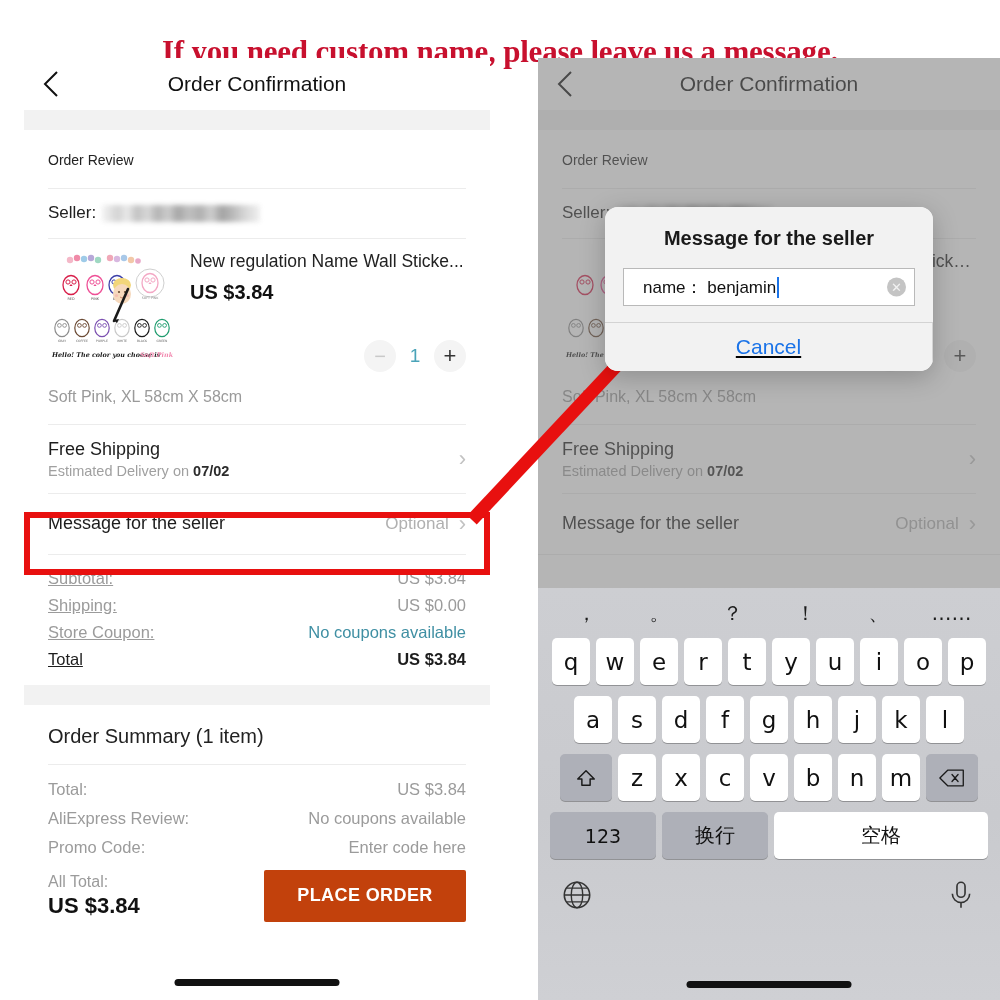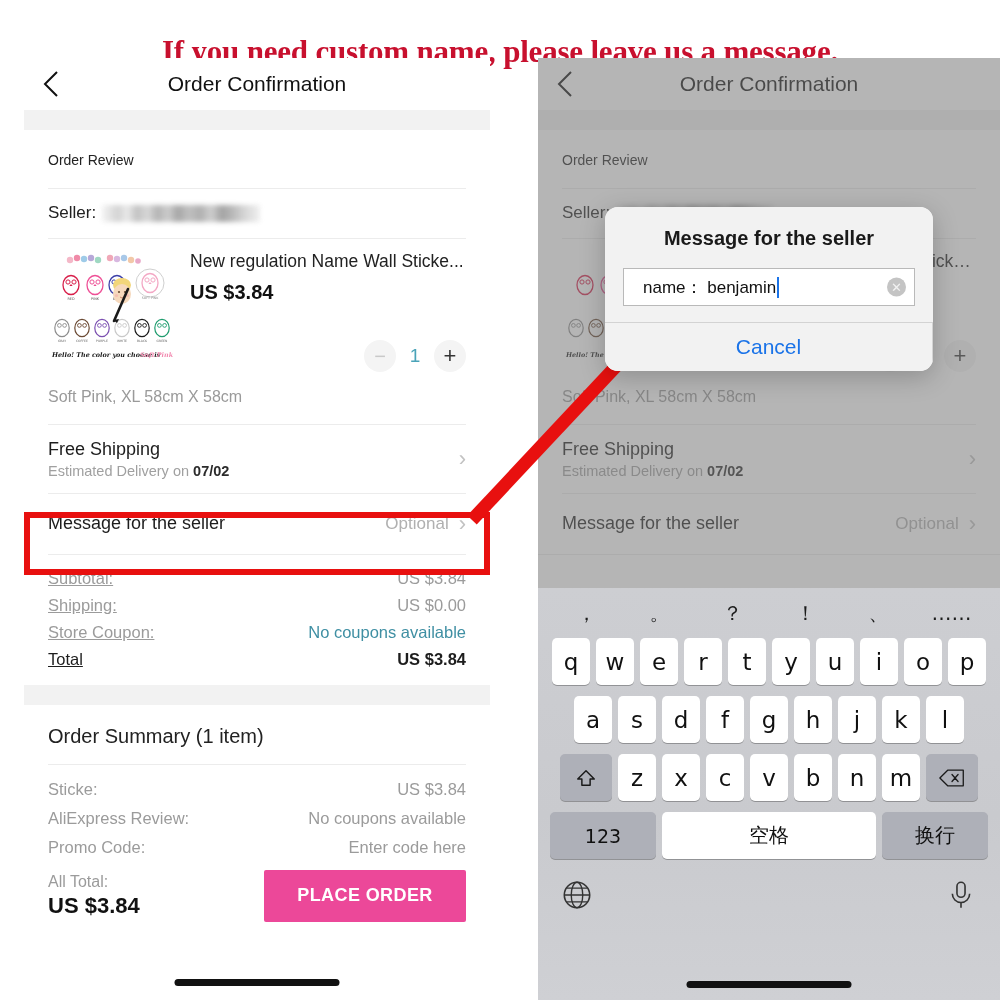--- a/index.html
+++ b/index.html
@@ -178,21 +178,21 @@
 
   .footer-bar {
     position: relative;
     display: flex; align-items: center; justify-content: space-between;
     padding: 8px 24px 0 24px;
   }
   .alltot .at-k { font-size: 16px; color: #9b9b9b; }
   .alltot .at-v { font-size: 22px; font-weight: bold; color: #111; margin-top: 2px; }
   .place-btn {
     width: 202px; height: 52px;
-    background: #ec4899;
+    background: #c2410c;
     color: #ffffff;
     border: 0;
     border-radius: 2px;
     font-size: 18px;
     font-weight: bold;
     letter-spacing: .4px;
     font-family: inherit;
   }
   .home-ind {
     position: absolute; left: 50%; transform: translateX(-50%);
@@ -293,20 +293,21 @@
     width: 19px; height: 19px; border-radius: 50%;
     background: #c4c4c4;
     display: flex; align-items: center; justify-content: center;
     color: #f2f2f2; font-size: 13px; line-height: 1;
     font-family: "DejaVu Sans", sans-serif;
   }
   .dlg-actions {
     display: flex;
     border-top: 1px solid #d3d3d3;
     background: #f2f2f2;
+    text-decoration: underline;
   }
   .dlg-btn {
     flex: 1;
     height: 48px;
     display: flex; align-items: center; justify-content: center;
     font-size: 21px;
     color: #1a73e8;
     background: transparent;
     border: 0;
     font-family: inherit;
@@ -513,21 +514,21 @@
       </div>
     </div>
 
     <div class="spacer"></div>
 
     <div class="card">
       <div class="sum-title">Order Summary (1 item)</div>
       <div class="hr"></div>
       <div style="padding:10px 0 0 0;">
         <div class="srow">
-          <span class="sk">Sticke:</span>
+          <span class="sk">Total:</span>
           <span class="sv">US $3.84</span>
         </div>
         <div class="srow">
           <span class="sk">AliExpress Review:</span>
           <span class="sv link">No coupons available</span>
         </div>
         <div class="srow">
           <span class="sk">Promo Code:</span>
           <span class="sv link">Enter code here</span>
         </div>
@@ -679,22 +680,22 @@
         <div class="key dark wide">
           <svg width="26" height="20" viewBox="0 0 30 22">
             <path d="M10 2 H28 V20 H10 L1 11 Z" fill="none" stroke="#1a1a1a" stroke-width="1.5" stroke-linejoin="round"></path>
             <path d="M15 7 L22 15 M22 7 L15 15" stroke="#1a1a1a" stroke-width="1.5" stroke-linecap="round"></path>
           </svg>
         </div>
       </div>
 
       <div class="kb-row">
         <div class="key dark num">123</div>
+        <div class="key dark ret">换行</div>
         <div class="key space">空格</div>
-        <div class="key dark ret">换行</div>
       </div>
 
       <div class="kb-bottom">
         <div class="kb-ic">
           <svg width="30" height="30" viewBox="0 0 26 26">
             <circle cx="13" cy="13" r="11" fill="none" stroke="#333" stroke-width="1.4"></circle>
             <ellipse cx="13" cy="13" rx="5" ry="11" fill="none" stroke="#333" stroke-width="1.2"></ellipse>
             <path d="M2 13 H24 M4 7 H22 M4 19 H22" fill="none" stroke="#333" stroke-width="1.2"></path>
           </svg>
         </div>

